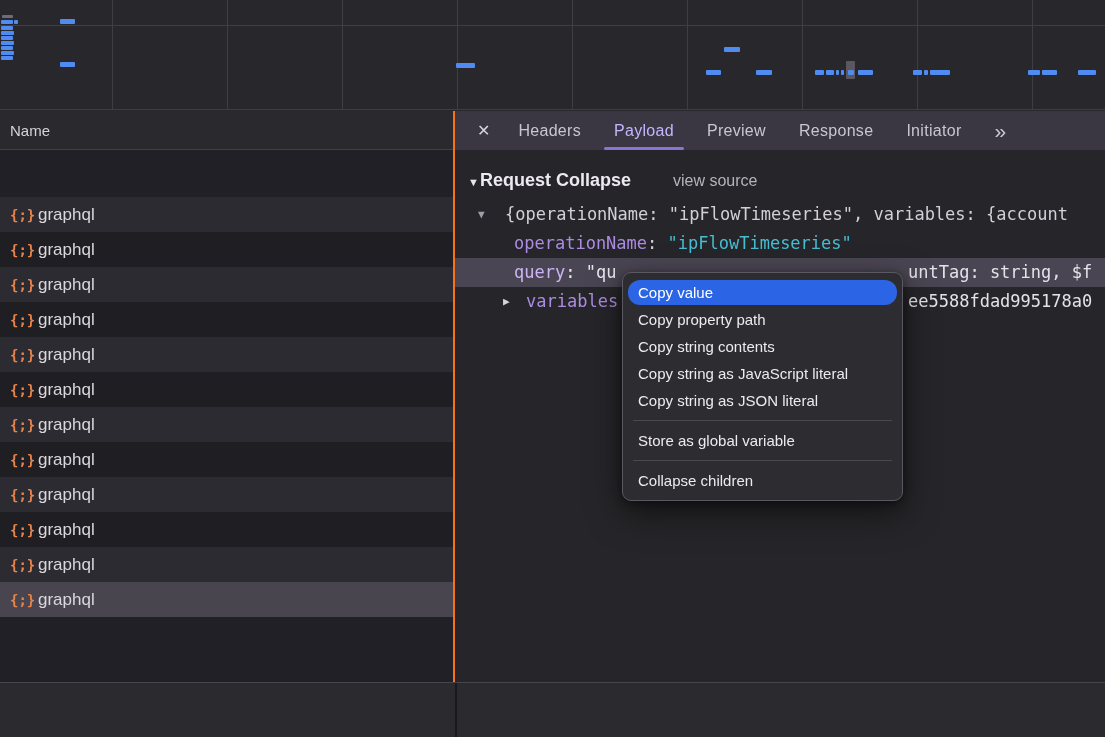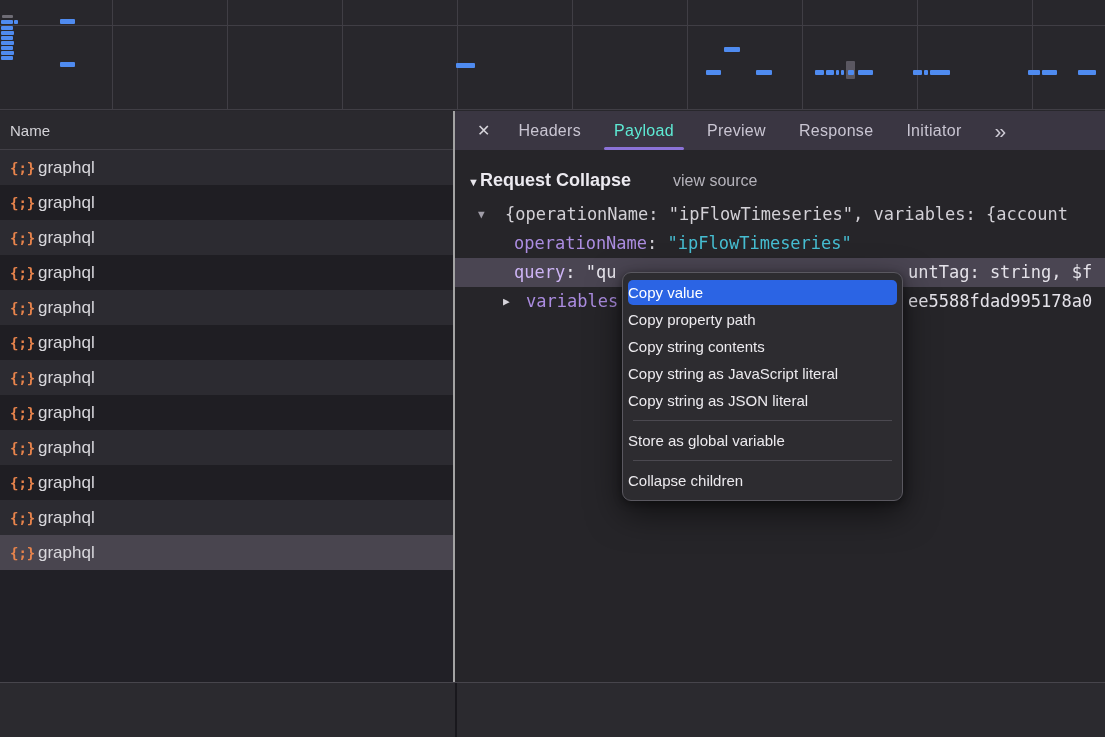--- a/index.html
+++ b/index.html
@@ -9,40 +9,40 @@
   
   .overview { position:absolute; left:0; top:0; width:1105px; height:110px;
               background:#28272c; border-bottom:1px solid #403e45; }
   .gridline-v { position:absolute; top:0; bottom:0; width:1px; background:#403e45; }
   .gridline-h { position:absolute; left:0; right:0; height:1px; background:#403e45; }
   .ov-bar { position:absolute; border-radius:1px; }
   .ov-marker { position:absolute; background:#5a5761; border-radius:1px; }
 
   
   .main { position:absolute; left:0; top:111px; width:1105px; bottom:0; display:flex; }
-  .left-panel { width:455px; background:#212026; border-right:2px solid #a3a3a3;
-                display:flex; flex-direction:column; }
+  .left-panel { width:455px; background:#212026; border-right:2px solid #f97316;
+                display:flex; flex-direction:column;gap:47px; }
   .name-header { height:39px; background:#2a292e; border-bottom:1px solid #413f46;
                  display:flex; align-items:center; padding-left:10px;
                  font-size:15px; color:#d4d3d8; }
   .request-list { flex:0 0 auto; }
   .request-row { height:35px; display:flex; align-items:center; padding-left:10px; }
   .request-row.odd  { background:#2c2b31; }
   .request-row.even { background:#1f1e23; }
   .request-row.selected { background:var(--row-selected); }
   .req-icon { font-family:"DejaVu Sans Mono", monospace; font-weight:bold;
               font-size:14px; color:var(--icon-orange); width:28px; }
   .req-label { font-size:17px; color:#d9d8dd; }
 
   .right-panel { position:relative; flex:1; background:#262529; overflow:hidden; }
   .tabbar { height:39px; background:#3a3642; display:flex; align-items:center; padding-left:22px; }
   .close-btn { font-size:16px; color:#d6d4da; margin-right:28px; cursor:default; }
   .tab { position:relative; font-size:16px; letter-spacing:.3px; color:#c9c5d2;
          margin-right:33px; height:39px; display:flex; align-items:center; }
-  .tab.active { color:#5eead4; }
+  .tab.active { color:#c4b5fd; }
   .tab.active::after { content:""; position:absolute; left:-10px; right:-10px; bottom:0;
                        height:3px; background:var(--accent-purple); border-radius:2px; }
   .more-tabs { font-size:21px; color:#cfccd6; margin-left:0px; line-height:1; }
 
   
   .payload-body { position:relative; font-family:"DejaVu Sans Mono", monospace; }
   .section-row { display:flex; align-items:baseline; margin:20px 0 9px 13px;
                  font-family:"Liberation Sans", sans-serif; }
   .section-tri { color:#e8e6ec; font-size:11px; margin-right:1px; }
   .section-title { font-weight:bold; font-size:18px; color:#eceaf0; }
@@ -66,21 +66,21 @@
   .bottom-strip { position:absolute; left:0; top:683px; width:1105px; height:54px; background:#2b2a2f; }
   .bottom-strip .vdiv { position:absolute; left:455px; top:0; bottom:0; width:2px; background:#19181d; }
   .hline-footer { position:absolute; left:0; top:682px; width:1105px; height:1px; background:#47454c; }
 
   
   .context-menu { position:absolute; left:622px; top:272px; width:281px;
                   background:#2d2c30; border:1px solid #5a5860; border-radius:9px;
                   box-shadow:0 12px 34px rgba(0,0,0,.55), 0 2px 8px rgba(0,0,0,.4);
                   padding:5px 5px; z-index:10; }
   .menu-item { height:25px; margin:2px 0; display:flex; align-items:center;
-               border-radius:5px; font-size:15px; color:#eceaee; }
+               padding-left:10px; border-radius:12px; font-size:15px; color:#eceaee; }
   .menu-item.highlighted { background:var(--selection-blue); color:#ffffff; }
   .menu-sep { height:1px; background:#4b4950; margin:7px 5px; }
 </style>
 </head>
 <body>
 
 <div class="app">
 
   <div class="overview" id="overview">
       <div class="gridline-v" style="left: 112px;"></div>

